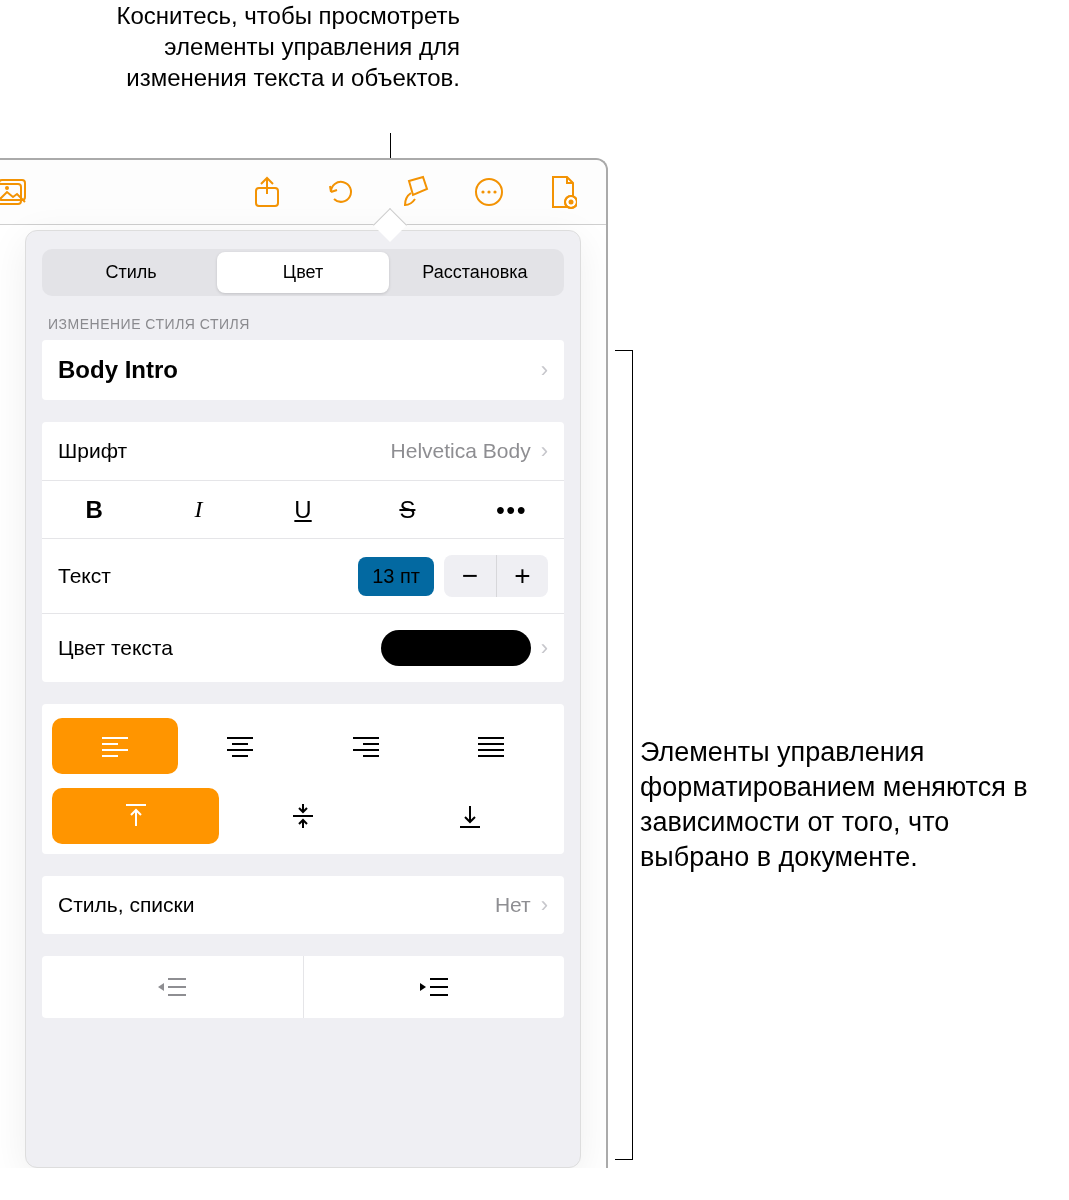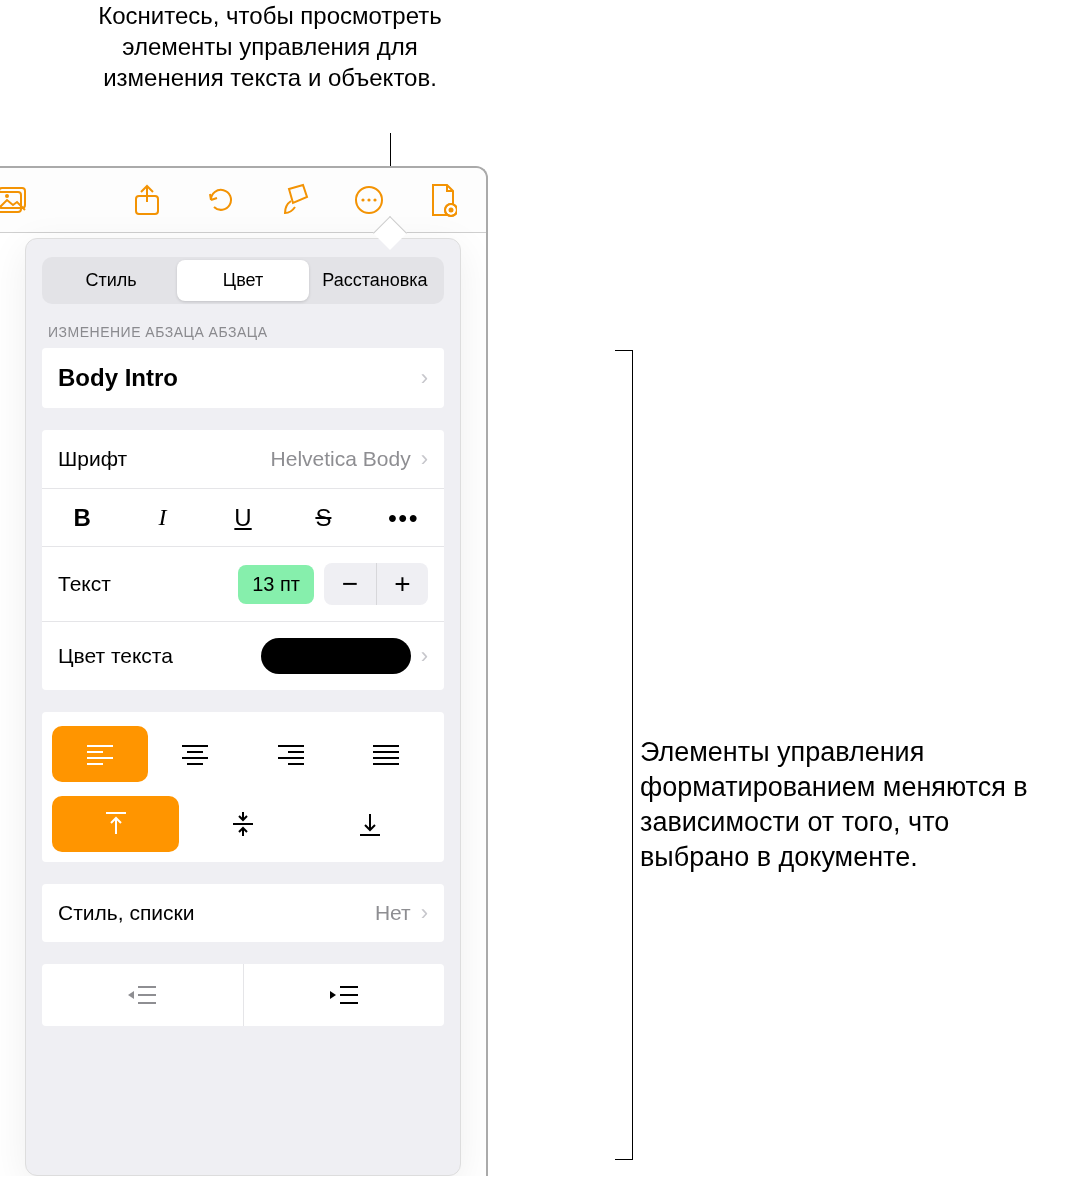--- a/index.html
+++ b/index.html
@@ -11,21 +11,21 @@
     position: relative;
     overflow: hidden;
   }
 
   
   .callout-top {
     position: absolute;
     left: 80px;
     top: 0;
     width: 380px;
-    text-align: center;
+    text-align: right;
     font-size: 24px;
     line-height: 1.3;
     color: #000;
   }
   .callout-top-line {
     position: absolute;
     left: 390px;
     top: 133px;
     width: 1px;
     height: 46px;
@@ -40,22 +40,22 @@
     width: 420px;
     font-size: 27px;
     line-height: 1.3;
     color: #000;
   }
 
   
   .device-area {
     position: absolute;
     left: 0;
-    top: 166px;
-    width: 488px;
+    top: 158px;
+    width: 608px;
     height: 1010px;
     border: 2px solid #aaa;
     border-left: none;
     border-bottom: none;
     border-radius: 0 12px 0 0;
     background: #fff;
     overflow: hidden;
   }
 
   
@@ -186,21 +186,21 @@
   .dots { letter-spacing: 2px; font-weight: 800; }
 
   
   .size-controls {
     display: flex;
     align-items: center;
     gap: 10px;
     margin-left: auto;
   }
   .size-pill {
-    background: #86efac;
+    background: #0369a1;
     border-radius: 8px;
     padding: 8px 14px;
     font-size: 20px;
   }
   .stepper {
     display: flex;
     border-radius: 8px;
     overflow: hidden;
     background: #efeff3;
   }
@@ -330,21 +330,21 @@
   <div class="popover-arrow"></div>
 
   <div class="popover">
 
     <div class="seg">
       <div class="seg-item">Стиль</div>
       <div class="seg-item active">Цвет</div>
       <div class="seg-item">Расстановка</div>
     </div>
 
-    <div class="section-header">ИЗМЕНЕНИЕ АБЗАЦА АБЗАЦА</div>
+    <div class="section-header">ИЗМЕНЕНИЕ СТИЛЯ СТИЛЯ</div>
 
     <div class="card">
       <div class="row">
         <span class="row-label bold-label">Body Intro</span>
         <span class="chevron" style="margin-left:auto">›</span>
       </div>
     </div>
 
     <div class="card">
       <div class="row">

